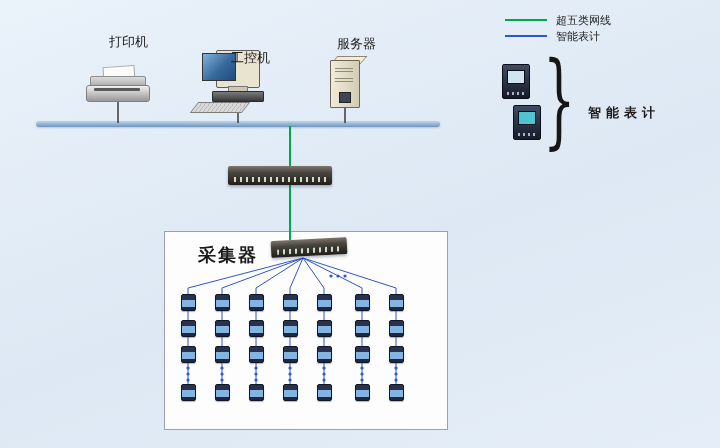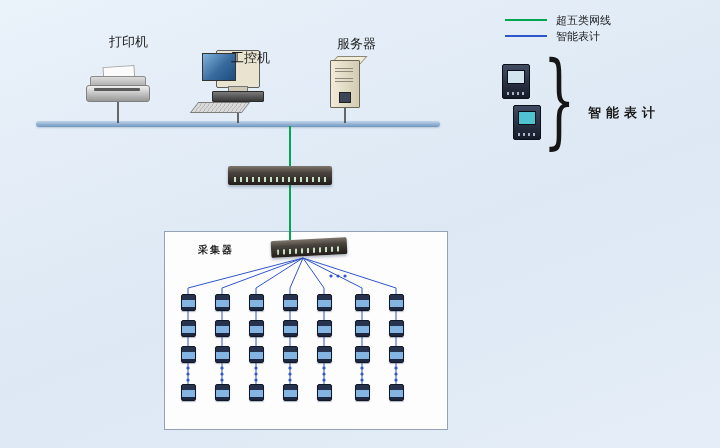--- a/index.html
+++ b/index.html
@@ -13,21 +13,21 @@
   
   .bus { position:absolute; left:36px; top:121px; width:404px; height:6px; border-radius:3px;
          background:linear-gradient(180deg,#c0d5ea,#6f95bf); z-index:2;
          box-shadow:0 1px 2px rgba(60,90,130,.25); }
 
   #wires { position:absolute; left:0; top:0; z-index:2; }
 
   
   .substation { position:absolute; left:164px; top:231px; width:282px; height:197px;
                 background:#fdfdfe; border:1px solid #93a3b5; z-index:1; }
-  .collector-label { position:absolute; left:198px; top:243px; font-weight:bold; font-size:10px; z-index:4; letter-spacing:2px; }
+  .collector-label { position:absolute; left:198px; top:243px; font-weight:bold; font-size:18px; z-index:4; letter-spacing:2px; }
   .substation-label { position:absolute; left:238px; top:407px; width:74px; text-align:center;
                       font-weight:bold; font-size:13px; z-index:4; }
 
   
   .printer { position:absolute; left:86px; top:66px; width:64px; height:38px; z-index:3; }
   .p-paper { position:absolute; left:17px; top:0; width:30px; height:15px; background:#fbfbfb; border:1px solid #a7a7a7; transform:rotate(-4deg); }
   .p-top   { position:absolute; left:4px; top:10px; width:54px; height:10px; border-radius:2px; background:linear-gradient(180deg,#dcdcdc,#a8a8a8); border:1px solid #8c8c8c; }
   .p-body  { position:absolute; left:0; top:19px; width:62px; height:15px; border-radius:3px; background:linear-gradient(180deg,#f0f0f0,#989898); border:1px solid #808080; }
   .p-slot  { position:absolute; left:8px; top:22px; width:46px; height:3px; background:#5a5a5a; border-radius:1px; }
 

